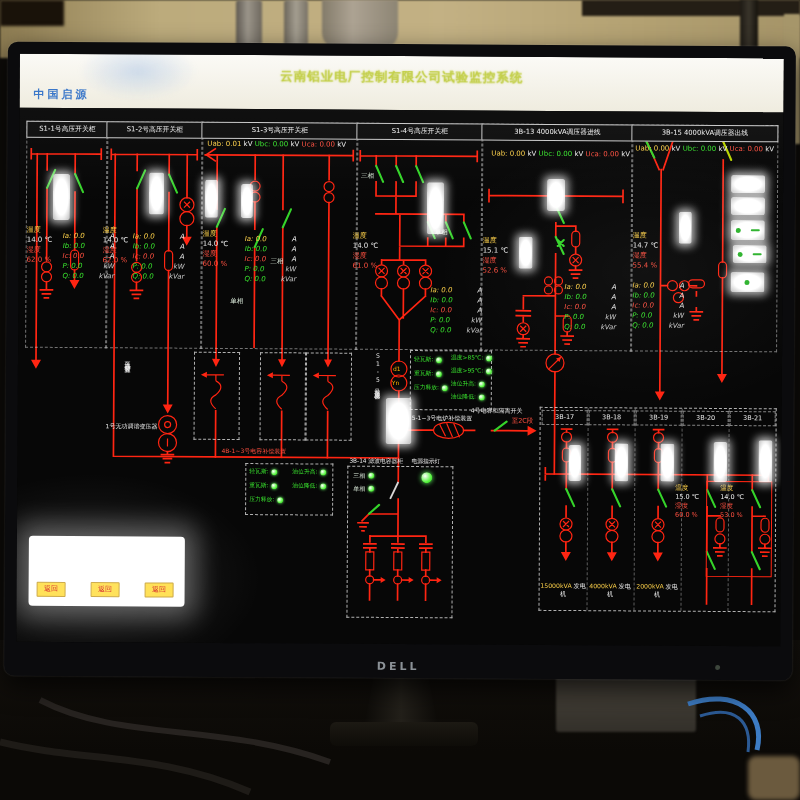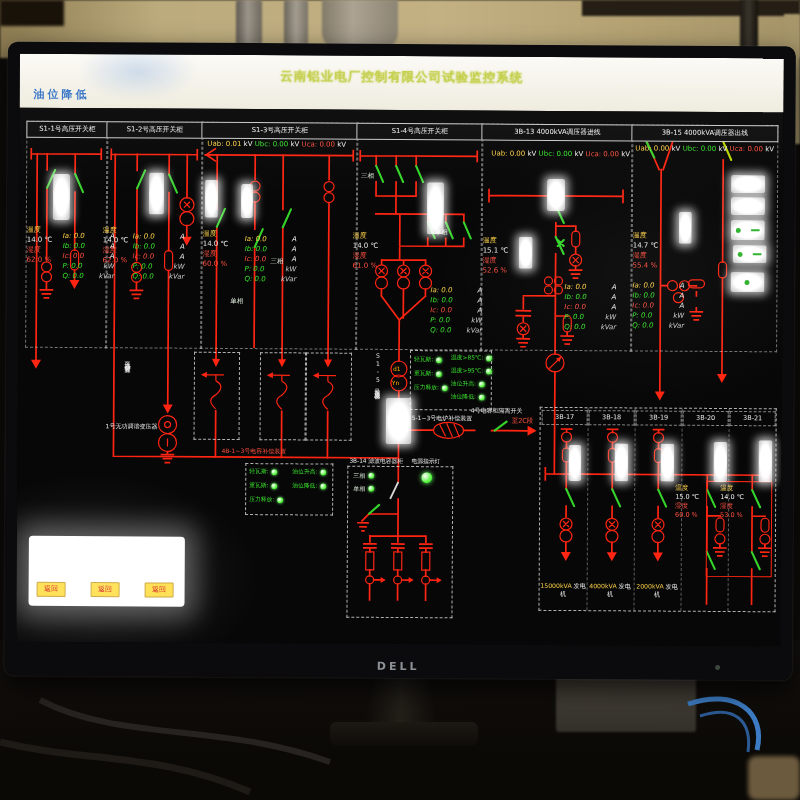--- a/index.html
+++ b/index.html
@@ -107,21 +107,21 @@
 
 <div class="abs" id="monitor">
   <div class="abs" id="chin-logo">DELL</div>
   <div class="abs" id="power-led"></div>
 
   <div class="abs" id="screen">
 
     <div class="abs" id="hdr">
       <div class="abs" id="hdr-mark"></div>
       <div class="abs" id="hdr-title">云南铝业电厂控制有限公司试验监控系统</div>
-      <div class="abs" id="hdr-logo">油位降低</div>
+      <div class="abs" id="hdr-logo">中国启源</div>
     </div>
 
     <div class="abs" id="scada">
 
       <svg width="764" height="534" viewBox="0 0 764 534">
 
         <g>
           <path class="red" d="M12,46H82 M12,41V51 M82,41V51 M92,46H178 M92,41V51 M178,41V51 M186,46H334 M334,41V51 M341,46H458 M341,41V51 M458,41V51 M470,85H604 M470,79V91 M604,79V91 M528,363H751 M528,357V369 M751,357V369"></path>
           <path class="red" d="M196,40L187,46L196,52"></path>
         </g>

